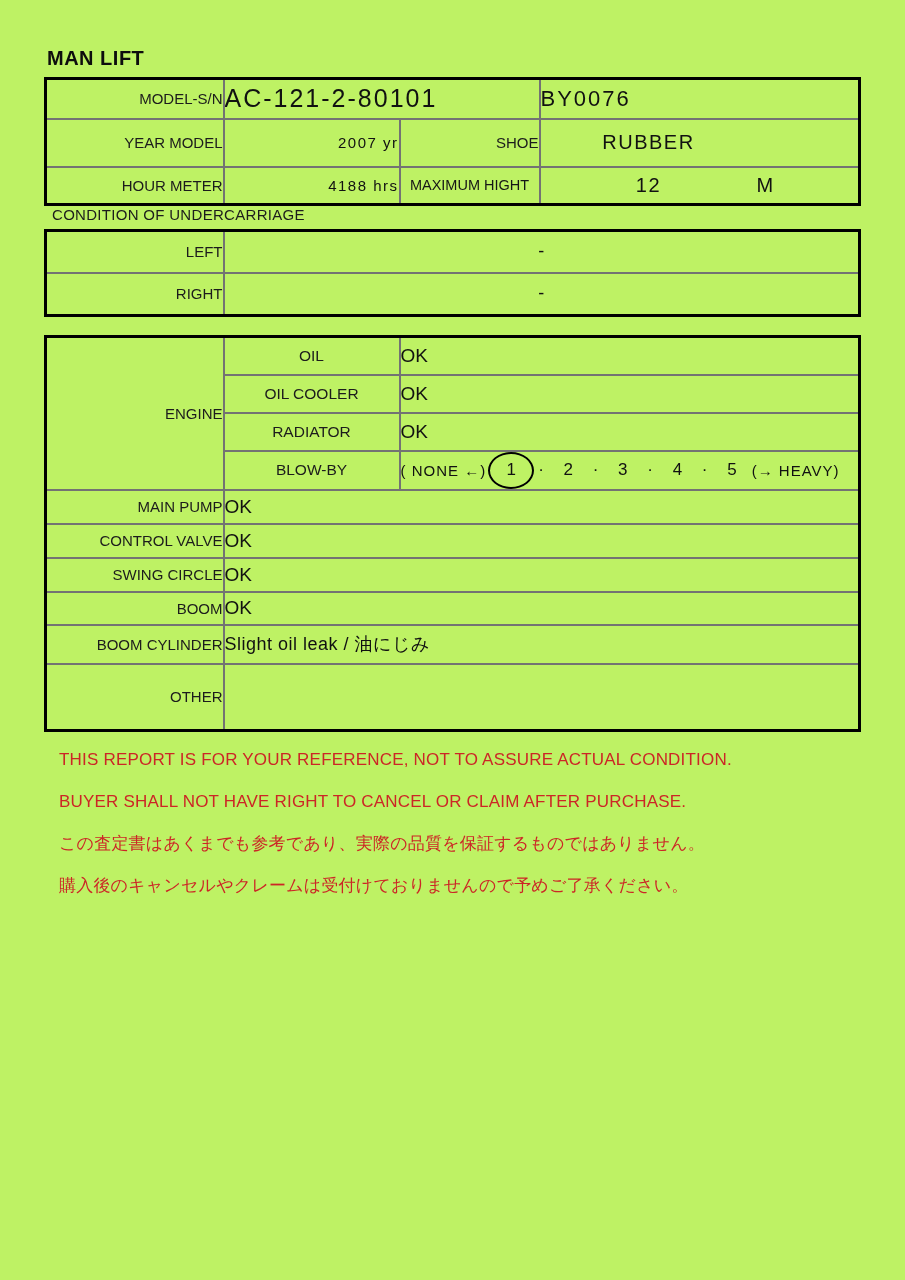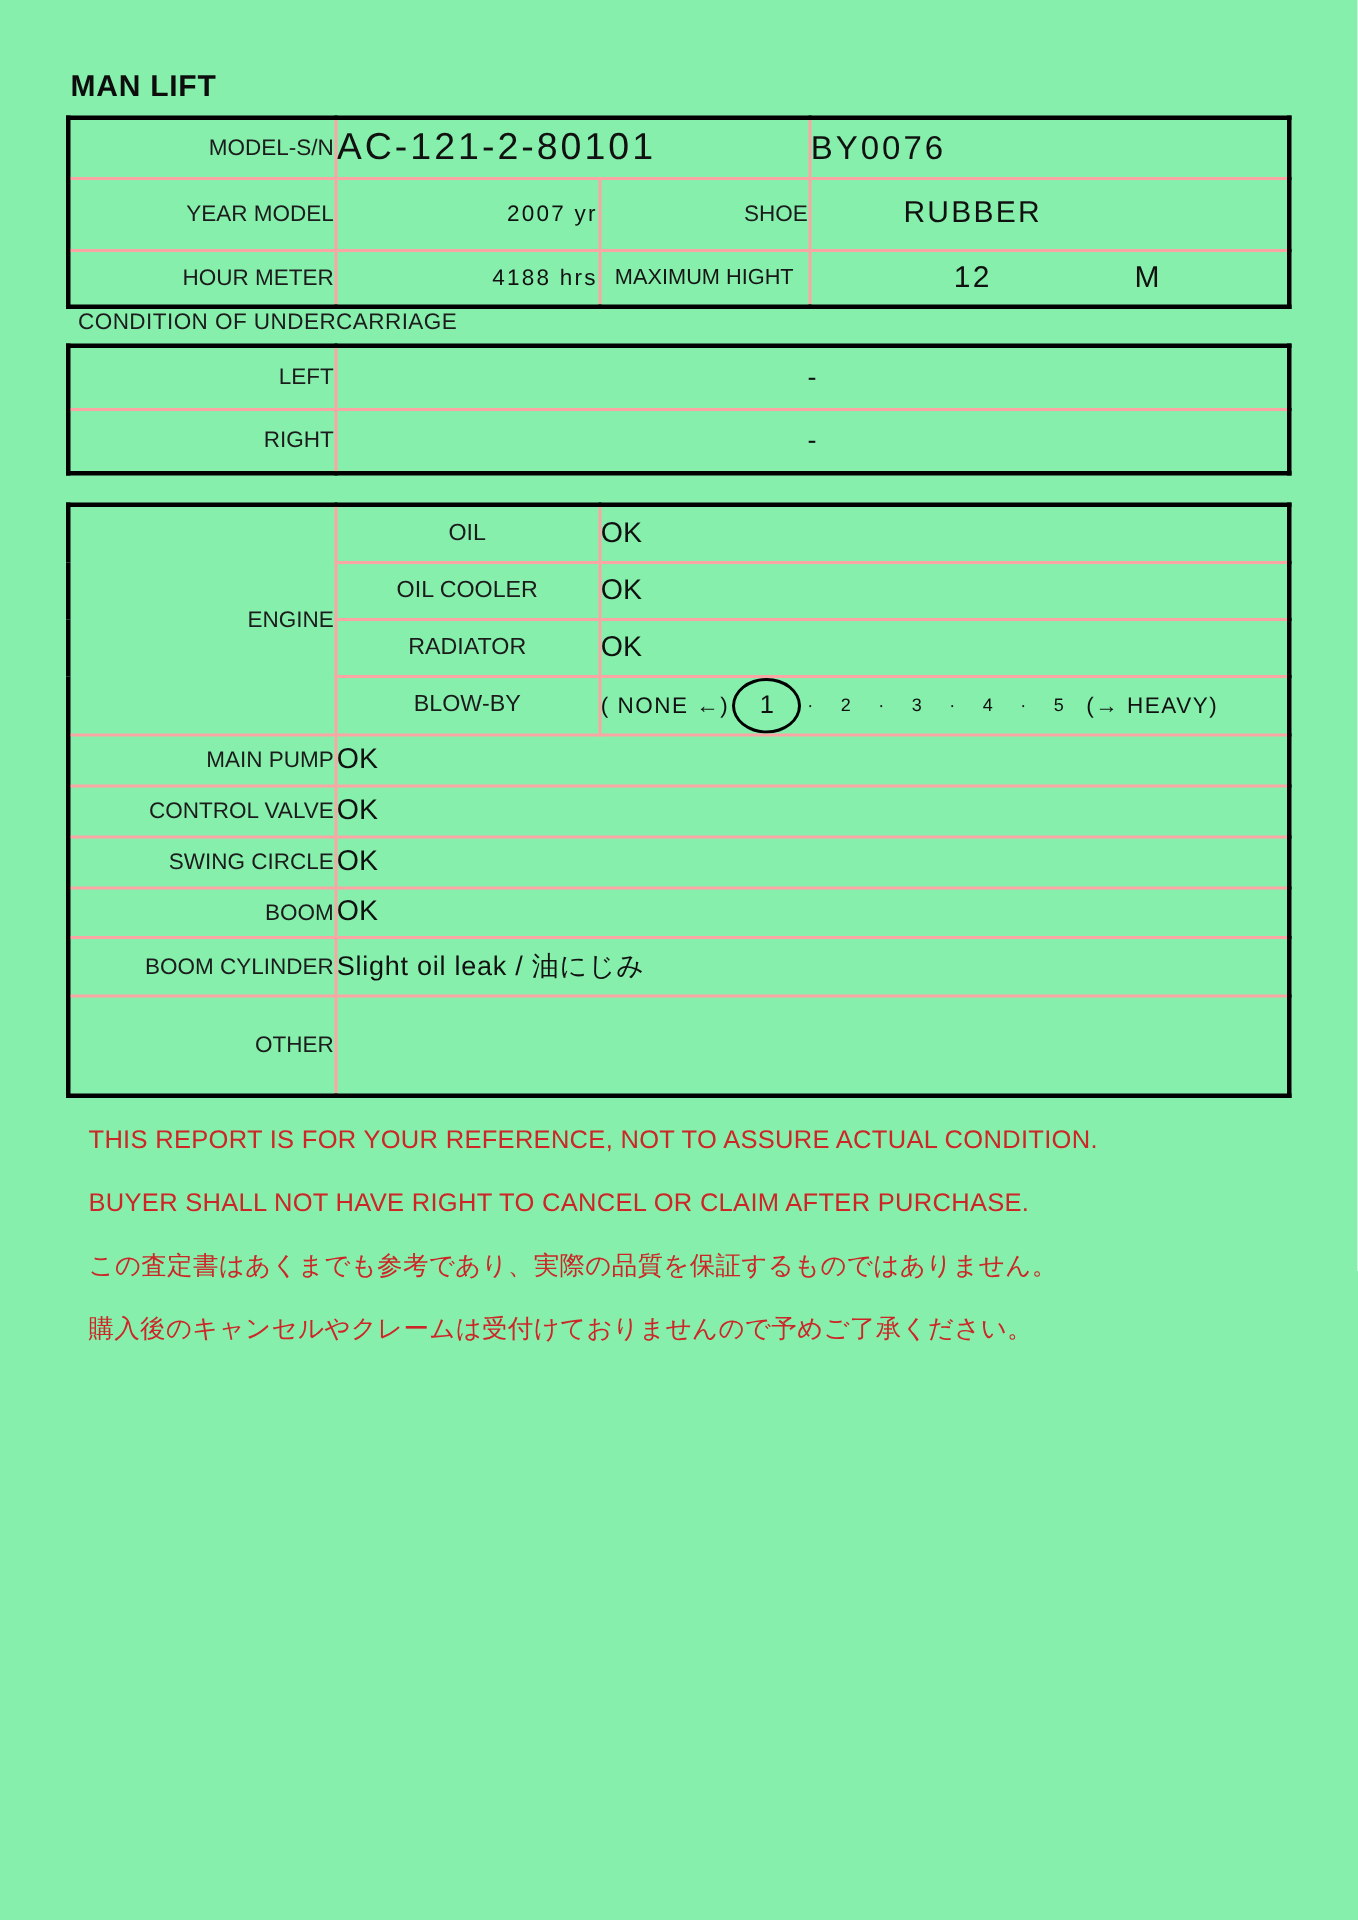--- a/index.html
+++ b/index.html
@@ -1,35 +1,35 @@
 <!DOCTYPE html>
 <html><head>
 <meta charset="utf-8">
 <style>
   html,body{margin:0;padding:0;background:#ffffff;}
   .page{
     position:relative;
     width:905px;
     height:1280px;
-    background:#86efac;
+    background:#bef264;
     font-family:"Liberation Sans","DejaVu Sans",sans-serif;
     color:#161616;
   }
   .title{
     position:absolute;left:47px;top:47px;margin:0;
     font-size:20px;font-weight:bold;letter-spacing:0.5px;color:#0d0d0d;
   }
   table.t{
     position:absolute;
     border-collapse:collapse;
     table-layout:fixed;
     border:3px solid #000;
   }
   table.t td{
-    border:2px solid #fca5a5;
+    border:2px solid #737373;
     padding:0;
     vertical-align:middle;
     overflow:hidden;
     white-space:nowrap;
   }
   .spec{left:44px;top:77px;}
   .uc{left:44px;top:229px;}
   .cond{left:44px;top:335px;}
 
   td.lbl{
@@ -56,21 +56,21 @@
 
   td.bbcell{border-left:1px solid #c4c4c4;padding-left:9px;}
   .bb{display:flex;align-items:center;font-size:15px;color:#111;}
   .bb .pre{font-size:15px;letter-spacing:1px;}
   .bb .circle{
     display:inline-flex;align-items:center;justify-content:center;
     width:42px;height:33px;margin:0 4px 0 2px;
     border:2px solid #000;border-radius:50%;
     font-size:17px;
   }
-  .bb .scale{font-size:12px;word-spacing:13px;letter-spacing:1px;}
+  .bb .scale{font-size:17px;word-spacing:13px;letter-spacing:1px;}
   .bb .suf{font-size:15px;letter-spacing:1px;margin-left:14px;}
 
   .heading{
     position:absolute;left:52px;top:206px;margin:0;
     font-size:15px;font-weight:normal;color:#1c1c1c;letter-spacing:0.3px;
   }
   .disclaimer{
     position:absolute;left:47px;top:733px;
   }
   .disclaimer p{

